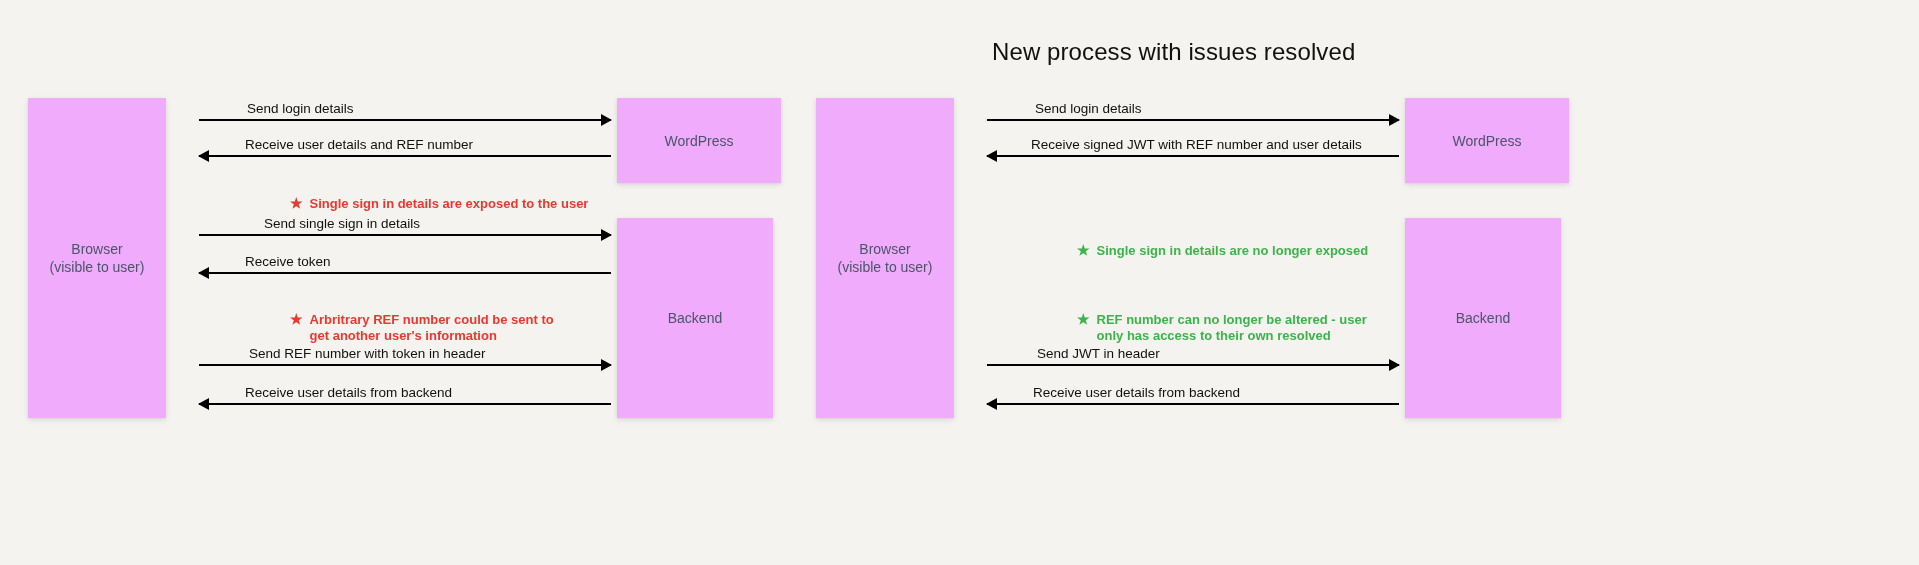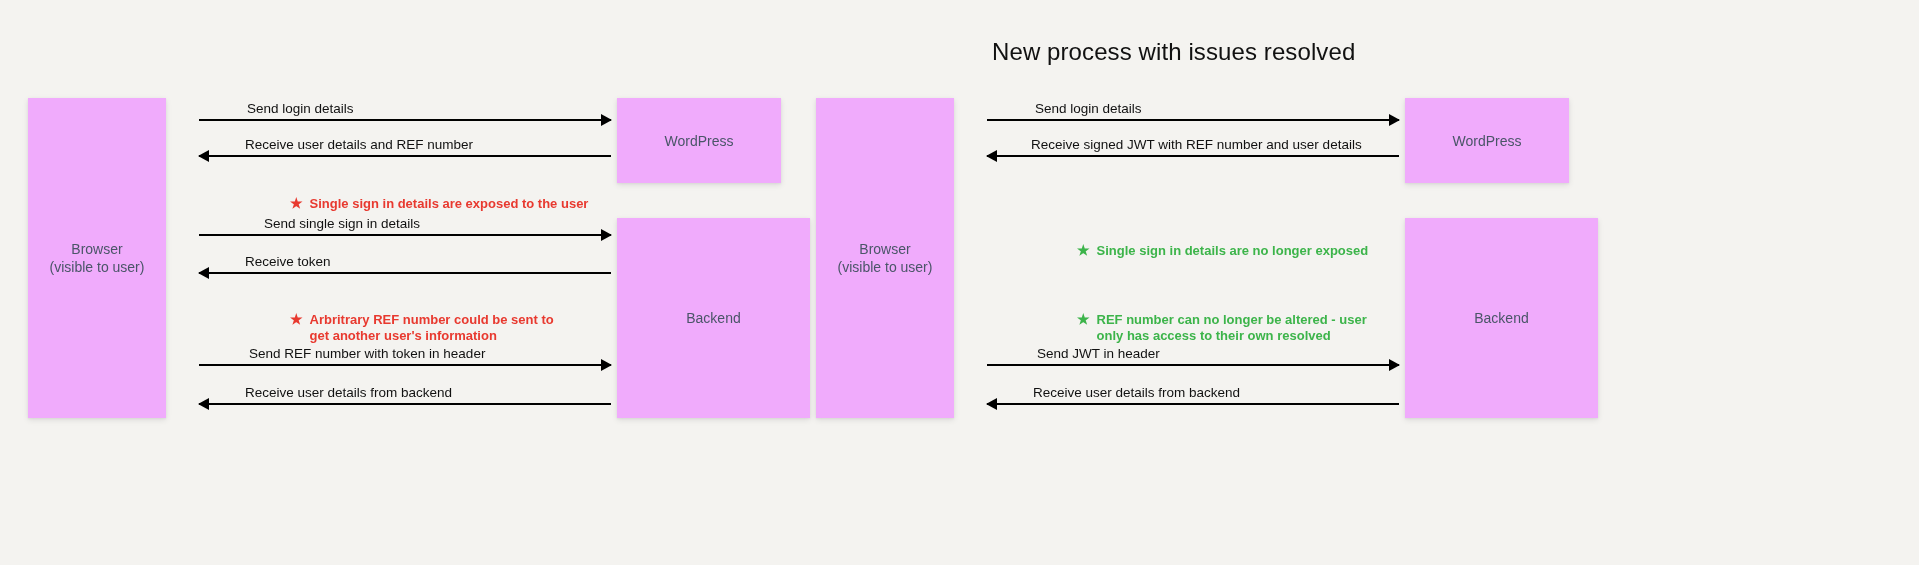--- a/index.html
+++ b/index.html
@@ -51,21 +51,21 @@
     text-align: center;
   }
   .node-label {
     font-size: 14px;
     line-height: 18px;
     color: #4a5568;
     white-space: pre-line;
   }
   .node.browser   { width: 138px; height: 320px; }
   .node.wordpress { width: 164px; height: 85px;  }
-  .node.backend   { width: 193px; height: 200px; }
+  .node.backend   { width: 156px; height: 200px; }
 
   
   #node-browser-left   { left: 28px;  top: 98px;  }
   #node-wordpress-left { left: 617px; top: 98px;  }
   #node-backend-left   { left: 617px; top: 218px; }
 
   
   #node-browser-right   { left: -144px; top: 98px;  }
   #node-wordpress-right { left: 445px;  top: 98px;  }
   #node-backend-right   { left: 445px;  top: 218px; }

